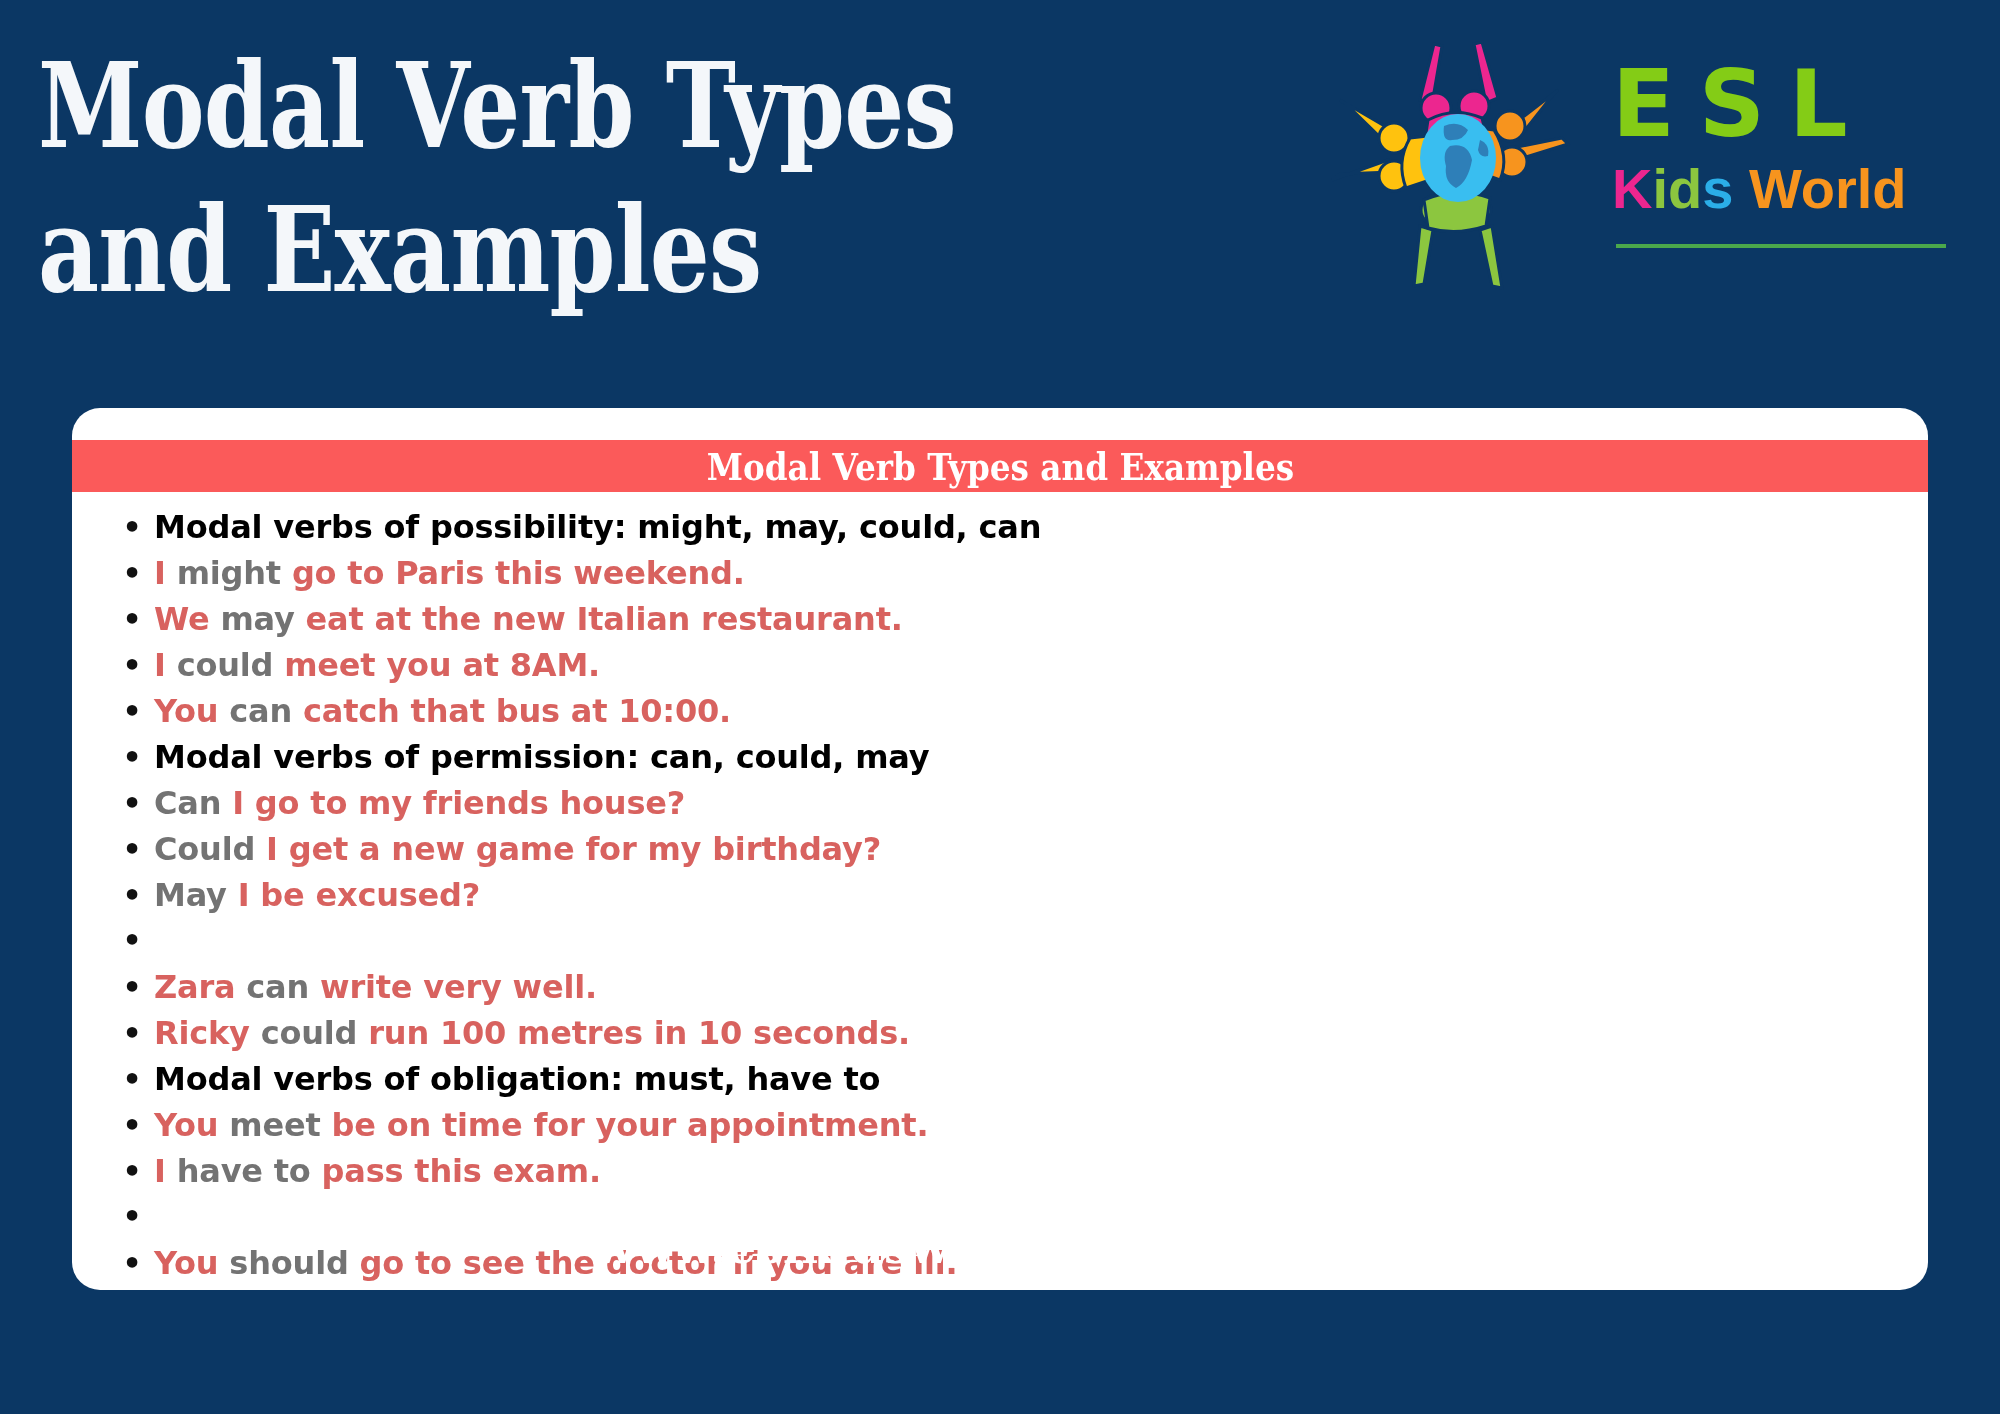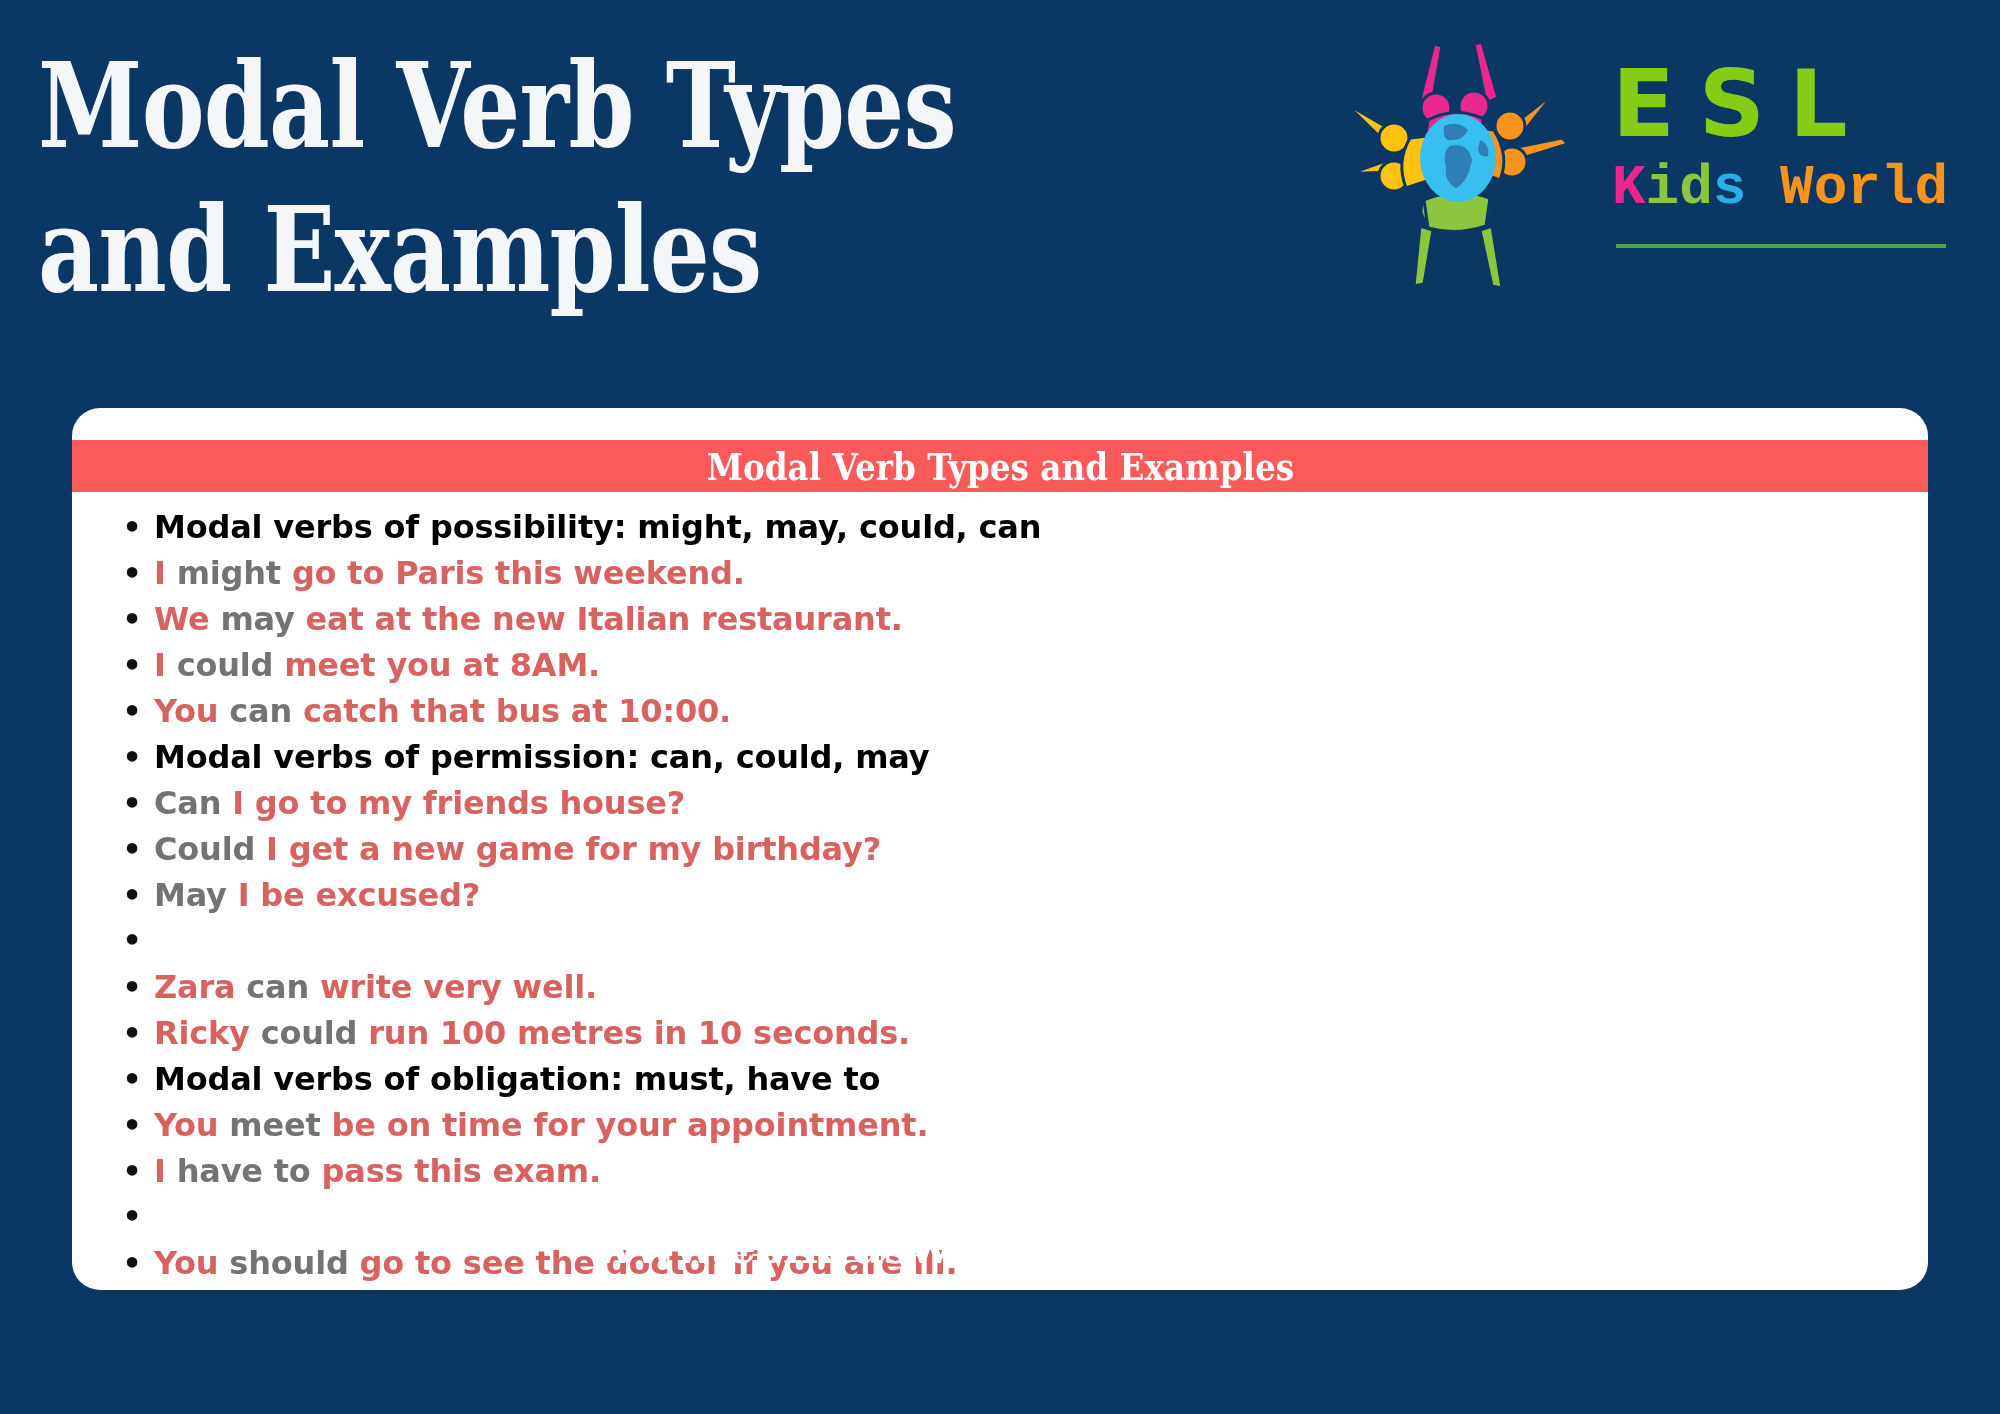--- a/index.html
+++ b/index.html
@@ -61,21 +61,21 @@
   .logo-esl {
     font-family:"DejaVu Sans", sans-serif;
     font-size:92px;
     font-weight:700;
     color:#84cc16;
     letter-spacing:24px;
     line-height:1.02;
     white-space:nowrap;
   }
   .logo-kids-world {
-    font-family:Liberation Mono, monospace;
+    font-family:Liberation Sans, sans-serif;
     font-size:56px;
     font-weight:700;
     line-height:1.1;
     margin-top:6px;
     white-space:nowrap;
   }
   .lt-k { color:#EC268F; }
   .lt-i { color:#8CC63F; }
   .lt-d { color:#8CC63F; }
   .lt-s { color:#2BAEE8; }

